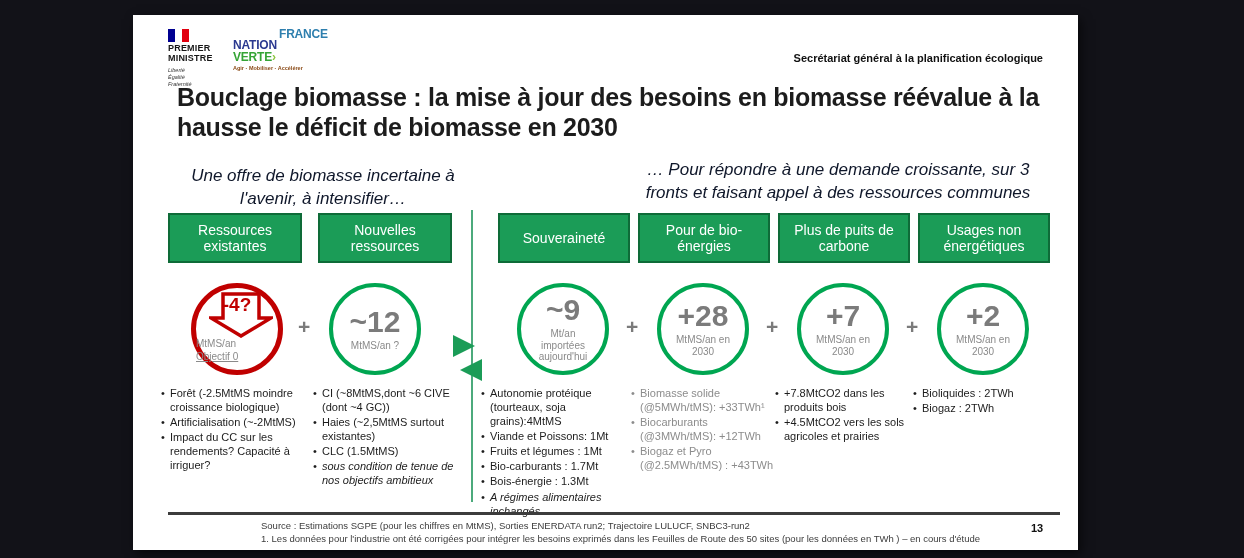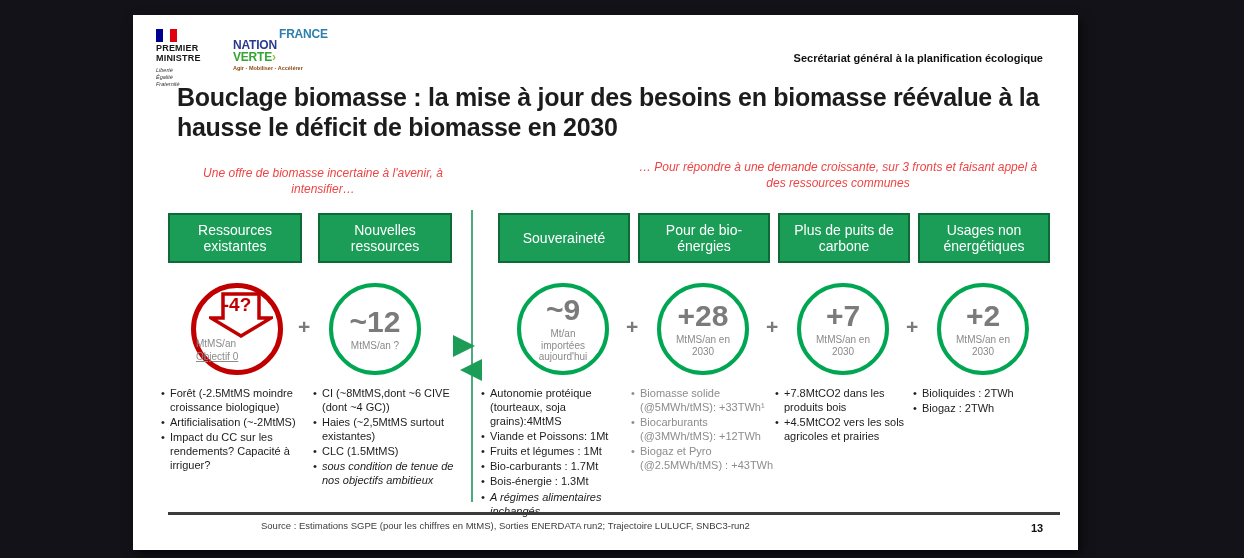--- a/index.html
+++ b/index.html
@@ -5,40 +5,40 @@
   * { margin:0; padding:0; box-sizing:border-box; }
   html,body { width:1244px; height:558px; overflow:hidden; }
   body { background:#121218; font-family:"Liberation Sans", sans-serif; position:relative; }
 
   .slide {
     position:absolute; left:133px; top:15px; width:945px; height:535px;
     background:#ffffff; box-shadow:3px 4px 10px rgba(0,0,0,.6);
   }
 
   
-  .gov-logo { position:absolute; left:23px; top:14px; width:60px; }
+  .gov-logo { position:absolute; left:35px; top:14px; width:60px; }
   .flag { display:flex; width:21px; height:13px; margin-bottom:2px; }
   .flag span { flex:1; height:100%; }
   .gov-name { font-size:9px; font-weight:bold; color:#161616; line-height:1.1; letter-spacing:.2px; }
   .gov-motto { margin-top:3px; font-size:5.5px; font-style:italic; color:#333; line-height:1.3; }
 
   .fnv-logo { position:absolute; left:100px; top:14px; width:70px; }
   .fnv-word { font-size:12px; font-weight:bold; line-height:.95; letter-spacing:-.2px; }
   .fnv-w1 { color:#2e7fae;padding-left:46px; }
   .fnv-w2 { color:#2b3990; }
   .fnv-w3 { color:#35a435; display:inline-block; }
   .fnv-chev { color:#8cc63f; font-weight:bold; font-size:12px; }
   .fnv-tagline { font-size:5.5px; color:#8a4a17; font-weight:bold; margin-top:2px; white-space:nowrap; }
 
   .secretariat { position:absolute; right:35px; top:37px; font-size:11px; font-weight:bold; color:#111; }
 
   
   .title { position:absolute; left:44px; top:68px; width:905px; font-size:25px; font-weight:bold;
            color:#1c1c1c; line-height:1.18; letter-spacing:-.3px; }
-  .intro { position:absolute; font-size:12px; font-style:italic; color:#ef4444; text-align:center; line-height:1.35; }
+  .intro { position:absolute; font-size:17px; font-style:italic; color:#0f172a; text-align:center; line-height:1.35; }
   .intro-left  { left:50px;  top:150px; width:280px; }
   .intro-right { left:505px; top:144px; width:400px; }
 
   
   .hdr-box { position:absolute; top:198px; width:134px; height:50px; background:#1b9c57; border:2px solid #0e6b38;
              color:#fff; font-size:14px; line-height:1.15; display:flex; align-items:center; justify-content:center;
              text-align:center; padding:2px 6px; }
   .hb1 { left:35px; }  .hb2 { left:185px; } .hb3 { left:365px; width:132px; }
   .hb4 { left:505px; width:132px; } .hb5 { left:645px; width:132px; } .hb6 { left:785px; width:132px; }
 
@@ -201,16 +201,17 @@
       <li>+4.5MtCO2 vers les sols agricoles et prairies</li>
     </ul>
   <ul class="bullets bl6">
       <li>Bioliquides : 2TWh</li>
       <li>Biogaz : 2TWh</li>
     </ul>
 
   <div class="footer-rule"></div>
   <div class="source">
     <div>Source : Estimations SGPE (pour les chiffres en MtMS), Sorties ENERDATA run2; Trajectoire LULUCF, SNBC3-run2</div>
+    <div>1. Les données pour l'industrie ont été corrigées pour intégrer les besoins exprimés dans les Feuilles de Route des 50 sites (pour les données en TWh ) – en cours d'étude</div>
   </div>
   <div class="page-num">13</div>
 
 </div>
 
 </body></html>

